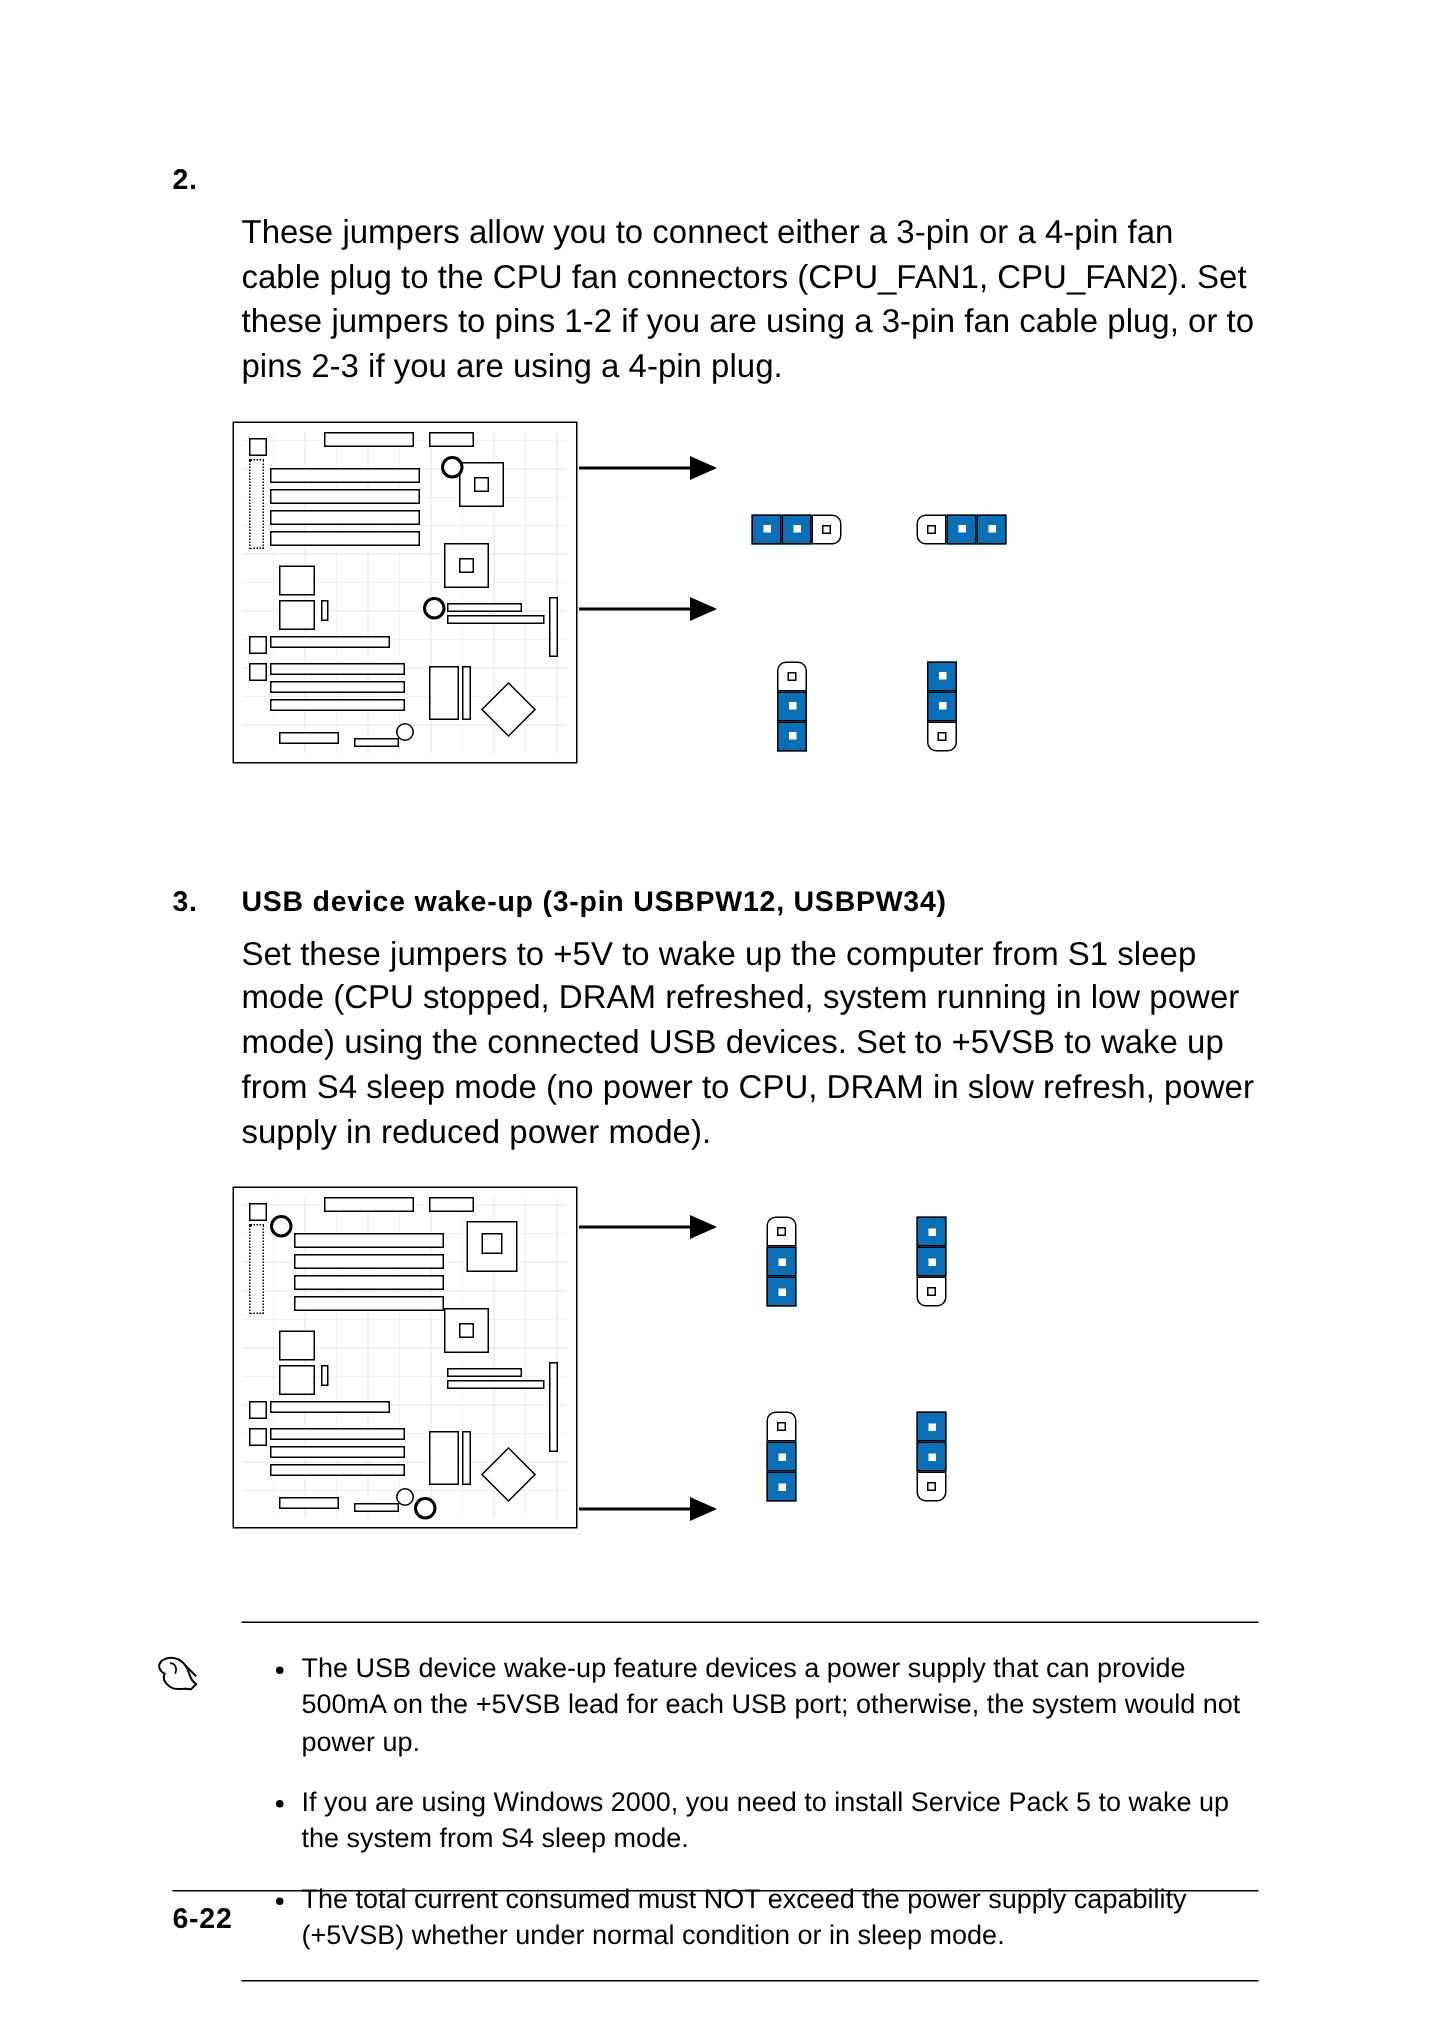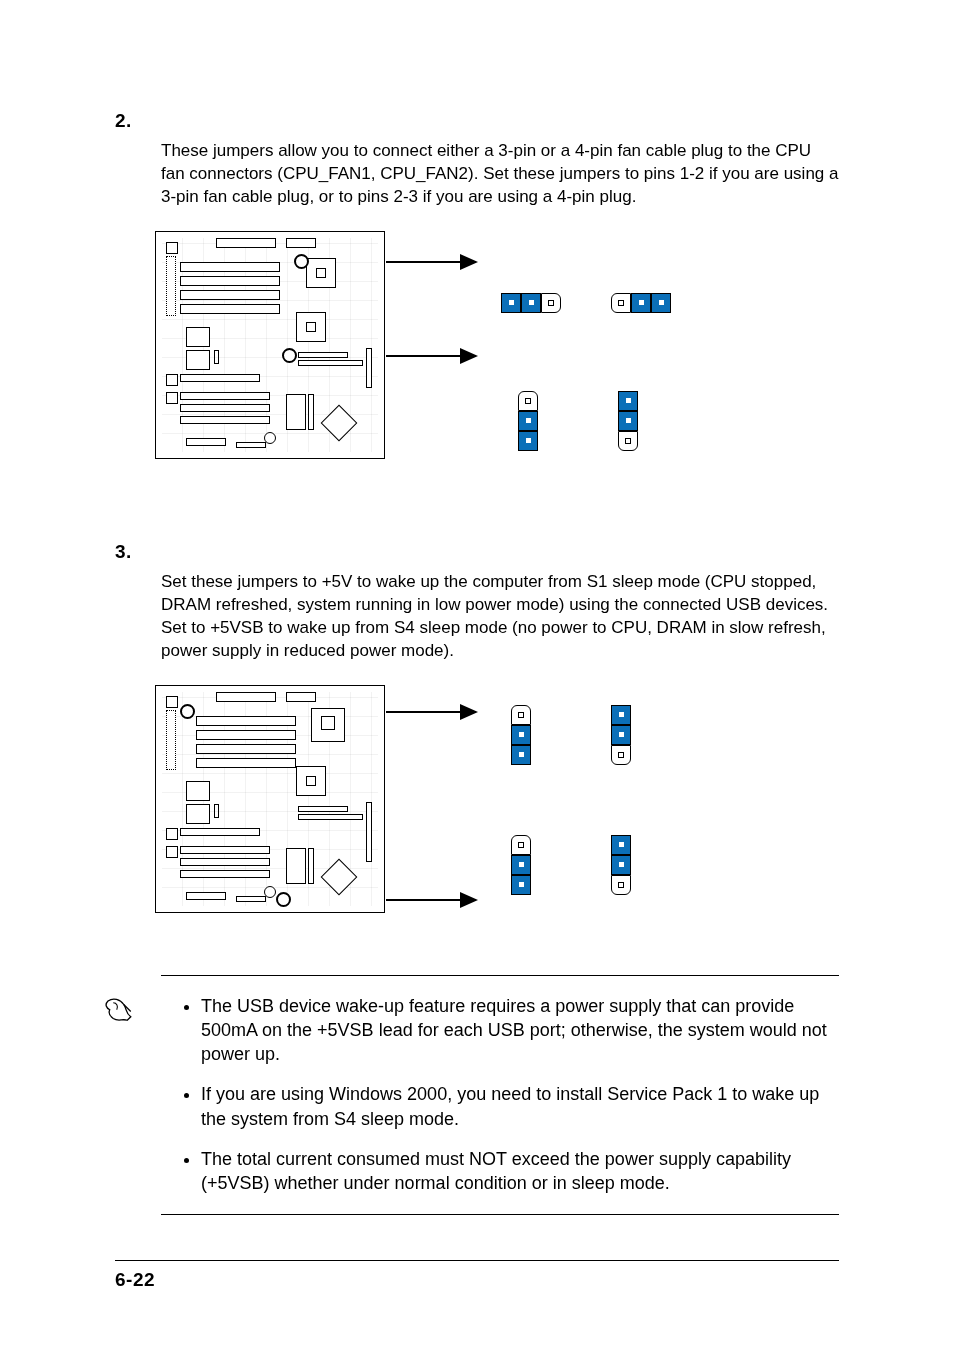--- a/index.html
+++ b/index.html
@@ -15,21 +15,21 @@
   .section { margin-bottom: 60px; }
   .heading {
     font-weight: bold;
     font-size: 19px;
     display: flex;
     margin-bottom: 8px;
     letter-spacing: 0.5px;
   }
   .heading .num { width: 46px; }
   .body-text {
-    font-size: 17px;
+    font-size: 22px;
     line-height: 1.35;
     margin-left: 46px;
     margin-bottom: 22px;
   }
   .diagram-area {
     margin-left: 46px;
     position: relative;
     height: 250px;
   }
   .diagram-area.tall { height: 260px; }
@@ -221,20 +221,21 @@
             </div>
         </div>
       </div>
     </div>
   </div>
 </div>
 
 <div class="section">
   <div class="heading">
     <span class="num">3.</span>
+    <span>USB device wake-up (3-pin USBPW12, USBPW34)</span>
   </div>
   <p class="body-text">Set these jumpers to +5V to wake up the computer from S1 sleep mode (CPU stopped, DRAM refreshed, system running in low power mode) using the connected USB devices. Set to +5VSB to wake up from S4 sleep mode (no power to CPU, DRAM in slow refresh, power supply in reduced power mode).</p>
 
   <div class="diagram-area tall">
     <div class="board">
       <div class="shape" style="left:10px;top:10px;width:12px;height:12px;"></div>
       <div class="callout-circ" style="left:24px;top:18px;"></div>
       <div class="shape" style="left:60px;top:6px;width:60px;height:10px;"></div>
       <div class="shape" style="left:130px;top:6px;width:30px;height:10px;"></div>
       <div class="shape" style="left:155px;top:22px;width:34px;height:34px;"></div>
@@ -330,22 +331,22 @@
 
   <div class="note-box">
     <div class="icon-col">
       <svg class="hand-icon" viewBox="0 0 48 48">
         <path d="M8 8 C14 4 22 6 26 12 C30 18 28 22 34 26 L30 30 C24 28 20 32 14 28 C10 25 8 22 10 18 C6 16 4 12 8 8 Z" fill="none" stroke="#000" stroke-width="1.5"></path>
         <path d="M26 12 L34 20" stroke="#000" stroke-width="1.5"></path>
         <path d="M14 10 C18 10 20 14 18 18" fill="none" stroke="#000" stroke-width="1.2"></path>
       </svg>
     </div>
     <ul>
-      <li>The USB device wake-up feature requires a power supply that can provide 500mA on the +5VSB lead for each USB port; otherwise, the system would not power up.</li>
-      <li>If you are using Windows 2000, you need to install Service Pack 1 to wake up the system from S4 sleep mode.</li>
+      <li>The USB device wake-up feature devices a power supply that can provide 500mA on the +5VSB lead for each USB port; otherwise, the system would not power up.</li>
+      <li>If you are using Windows 2000, you need to install Service Pack 5 to wake up the system from S4 sleep mode.</li>
       <li>The total current consumed must NOT exceed the power supply capability (+5VSB) whether under normal condition or in sleep mode.</li>
     </ul>
   </div>
 </div>
 
 <div class="footer">
   <span>6-22</span>
 </div>
 
 </body></html>

